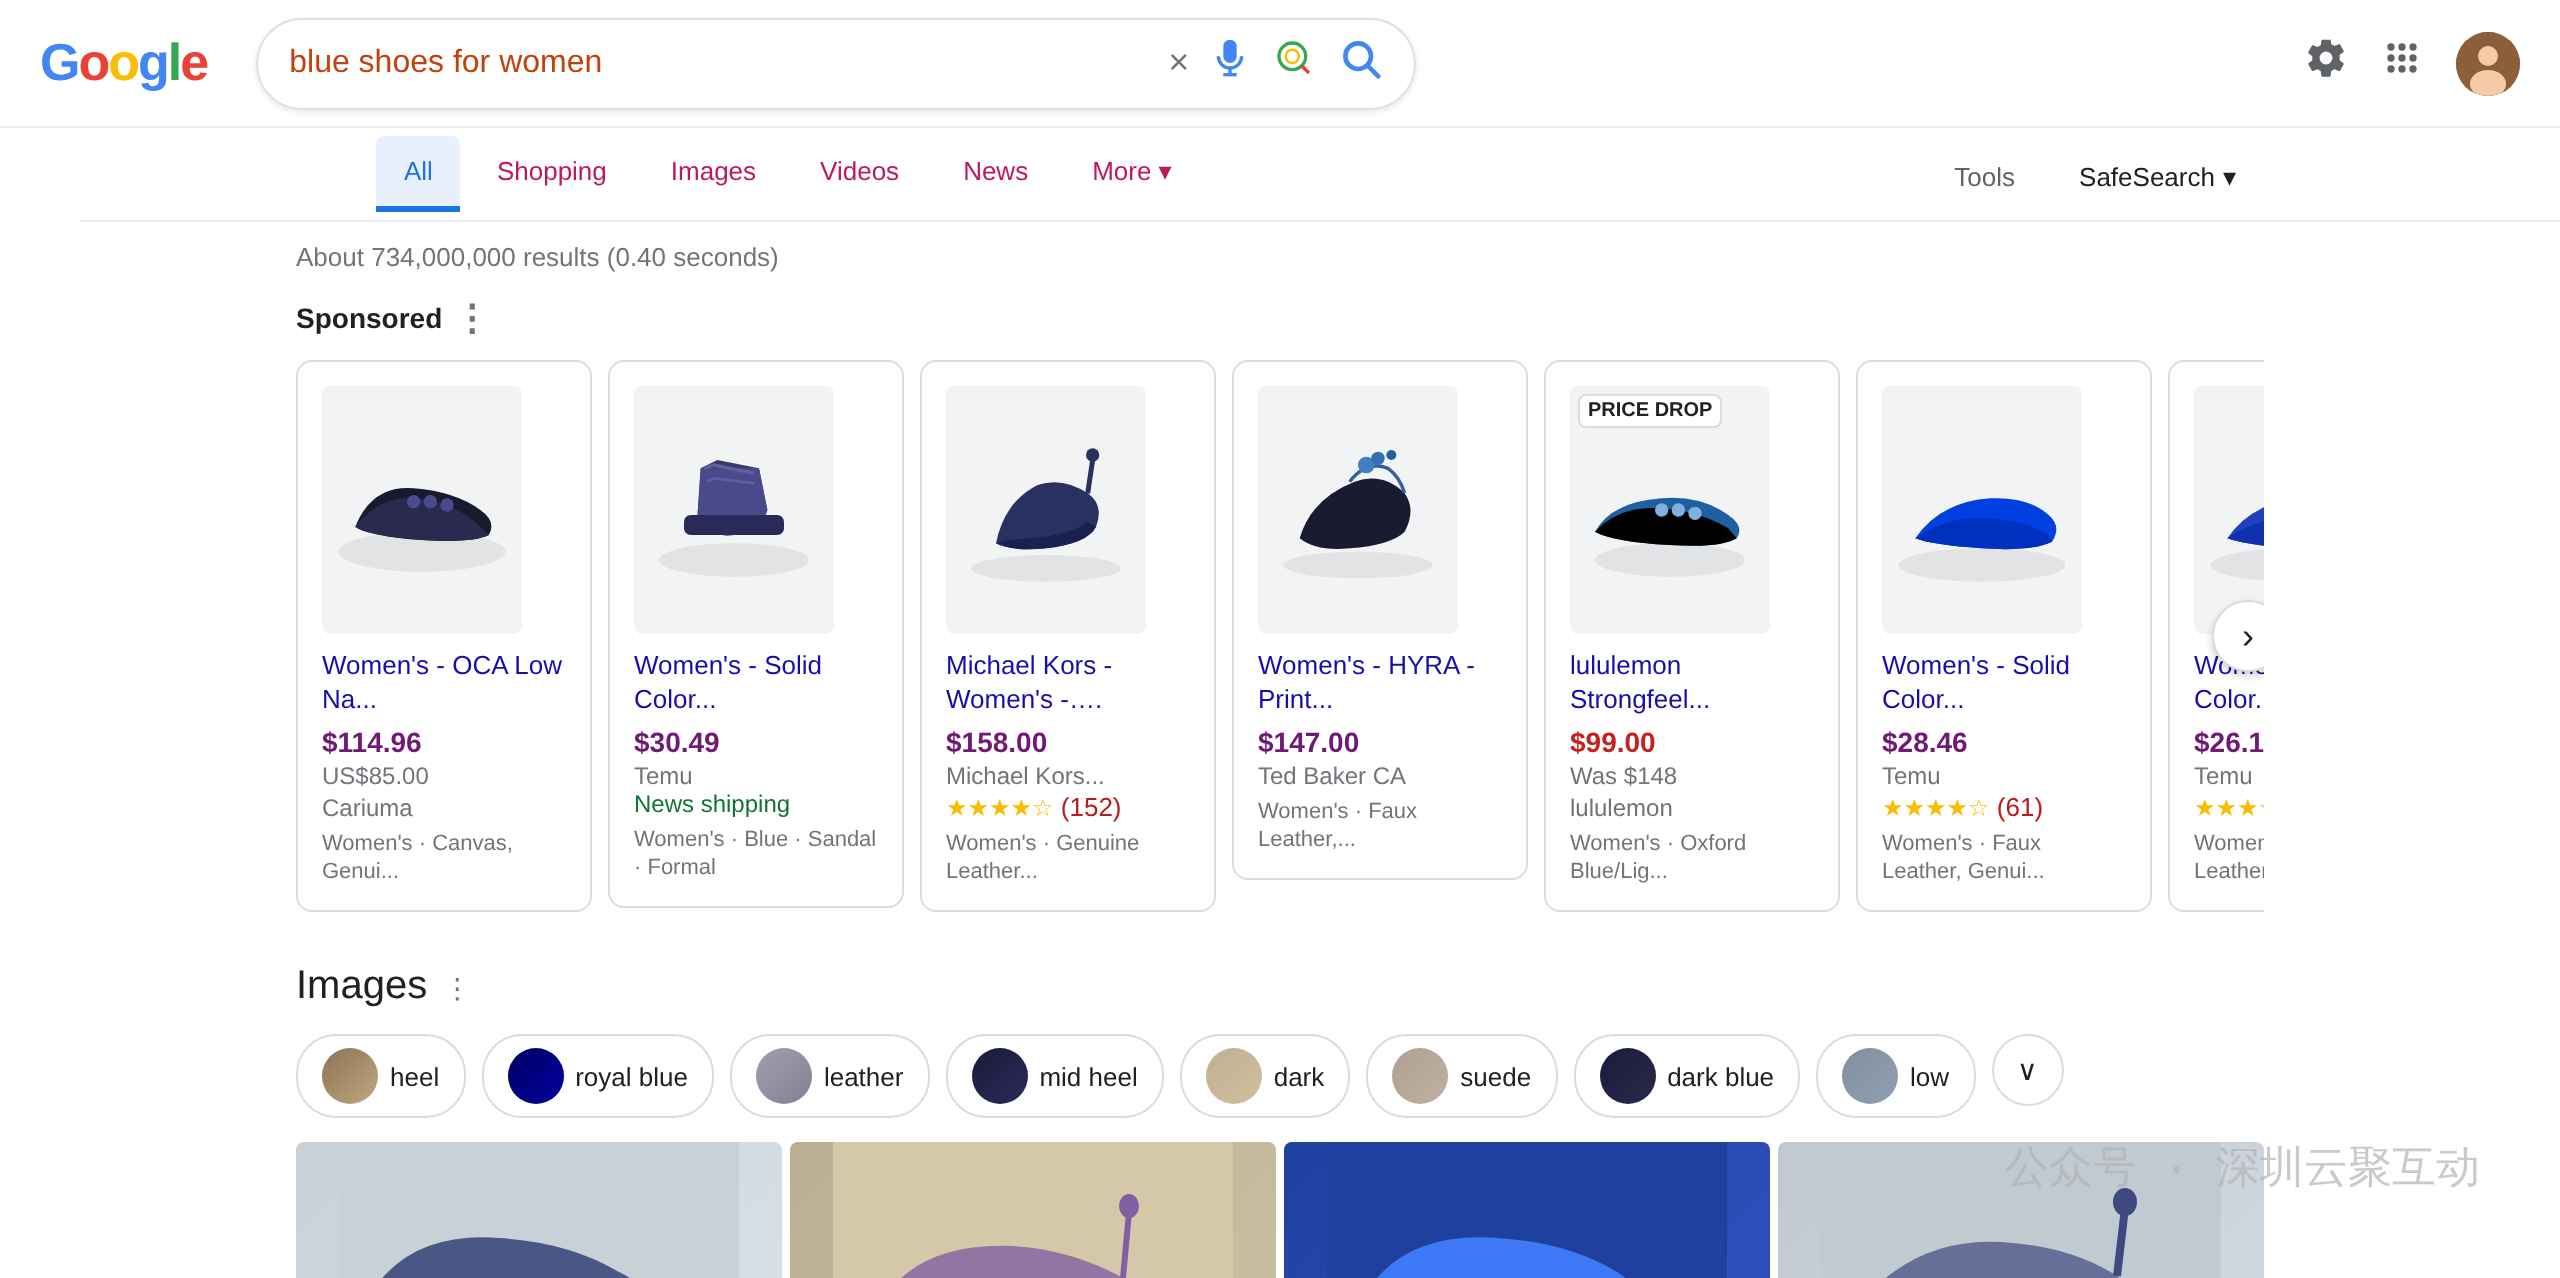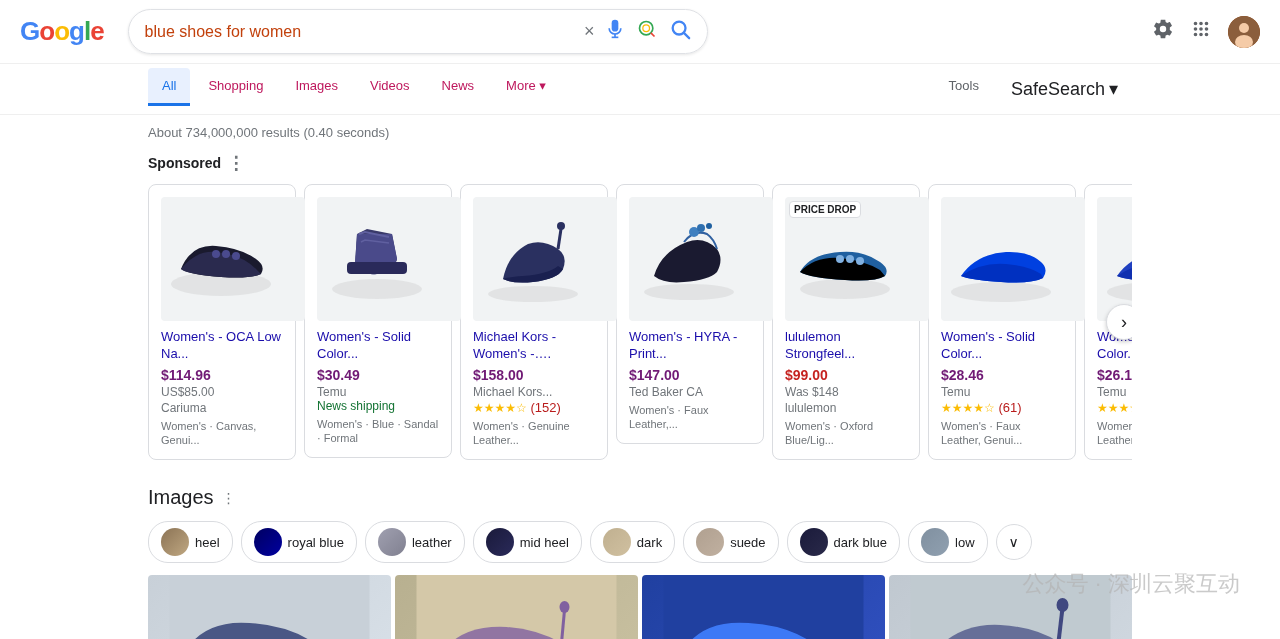--- a/index.html
+++ b/index.html
@@ -20,58 +20,58 @@
     .search-clear { color: #70757a; cursor: pointer; font-size: 18px; }
     .search-icons { display: flex; gap: 12px; align-items: center; }
     .icon-btn { background: none; border: none; cursor: pointer; color: #70757a; font-size: 18px; }
     .search-btn { background: none; border: none; cursor: pointer; color: #4285F4; font-size: 20px; }
 
     .header-right { margin-left: auto; display: flex; align-items: center; gap: 16px; }
     .gear-icon, .apps-icon { color: #5f6368; cursor: pointer; font-size: 20px; }
     .avatar { width: 32px; height: 32px; border-radius: 50%; background: #8B4513; overflow: hidden; cursor: pointer; display: flex; align-items: center; justify-content: center; color: white; font-size: 14px; }
 
     
-    .nav { display: flex; align-items: flex-start; padding: 4px 148px; border-bottom: 1px solid #efefef; gap: 4px; }
+    .nav { display: flex; align-items: flex-end; padding: 4px 148px; border-bottom: 1px solid #efefef; gap: 4px; margin-left: 40px; }
     .nav-item { padding: 10px 14px; font-size: 13px; color: #be185d; cursor: pointer; border-bottom: 3px solid transparent; white-space: nowrap; text-decoration: none; display: flex; align-items: center; gap: 4px; }
     .nav-item.active { color: #1a73e8; border-bottom: 3px solid #1a73e8; background: #e8f0fe; border-radius: 4px 4px 0 0; font-weight: 500; }
     .nav-spacer { flex: 1; }
     .tools-btn { padding: 10px 14px; font-size: 13px; color: #5f6368; cursor: pointer; }
-    .safesearch { display: flex; align-items: center; gap: 4px; font-size: 18px; color: #202124; cursor: pointer; padding: 10px 14px; }
+    .safesearch { display: flex; align-items: center; gap: 4px; font-size: 13px; color: #202124; cursor: pointer; padding: 10px 14px; }
 
     
     .results-area { padding: 10px 148px; }
     .results-count { font-size: 13px; color: #70757a; margin-bottom: 12px; }
 
     
     .sponsored-label { display: flex; align-items: center; gap: 6px; font-size: 14px; font-weight: 600; color: #202124; margin-bottom: 10px; }
     .sponsored-dots { color: #70757a; cursor: pointer; font-size: 18px; }
 
     
     .products-scroll { display: flex; gap: 8px; align-items: flex-start; overflow: hidden; position: relative; }
     .product-card { border: 1px solid #dadce0; border-radius: 8px; padding: 12px; width: 148px; flex-shrink: 0; cursor: pointer; }
-    .product-image { width: 144px; height: 124px; background: #f1f3f4; border-radius: 4px; display: flex; align-items: center; margin-bottom: 8px; overflow: hidden; position: relative; }
+    .product-image { width: 100px; height: 124px; background: #f1f3f4; border-radius: 4px; display: flex; align-items: center; justify-content: center; margin-bottom: 8px; overflow: hidden; position: relative; }
     .badge { position: absolute; top: 4px; left: 4px; background: #fff; border: 1px solid #dadce0; border-radius: 4px; font-size: 10px; padding: 2px 4px; font-weight: 600; color: #202124; }
     .product-title { font-size: 13px; color: #1a0dab; margin-bottom: 4px; line-height: 1.3; }
     .product-price { font-size: 14px; font-weight: 600; color: #701a75; }
     .product-price-sale { font-size: 14px; font-weight: 600; color: #c5221f; }
     .product-seller { font-size: 12px; color: #70757a; margin-top: 2px; }
     .product-shipping { font-size: 12px; color: #137333; }
     .stars { color: #fbbc04; font-size: 12px; }
     .stars-count { font-size: 13px; color: #b91c1c; }
     .product-tags { font-size: 11px; color: #70757a; margin-top: 4px; line-height: 1.3; }
 
     .scroll-arrow { position: absolute; right: -10px; top: 50%; transform: translateY(-50%); width: 36px; height: 36px; border-radius: 50%; background: #fff; border: 1px solid #dadce0; display: flex; align-items: center; justify-content: center; cursor: pointer; box-shadow: 0 2px 4px rgba(0,0,0,0.2); z-index: 10; font-size: 18px; color: #202124; }
 
     
     .images-section { padding: 16px 148px 0; }
     .images-header { display: flex; align-items: center; gap: 8px; margin-bottom: 12px; }
     .images-title { font-size: 20px; font-weight: 500; color: #202124; }
     .images-more-icon { color: #70757a; cursor: pointer; }
 
-    .image-chips { display: flex; gap: 8px; flex-wrap: nowrap; overflow: hidden; align-items: center; }
+    .image-chips { display: flex; gap: 8px; flex-wrap: nowrap; overflow: hidden; }
     .image-chip { display: flex; align-items: center; gap: 6px; border: 1px solid #dadce0; border-radius: 20px; padding: 6px 12px; cursor: pointer; font-size: 13px; color: #202124; white-space: nowrap; }
     .chip-thumb { width: 28px; height: 28px; border-radius: 50%; background: #c0c0c0; overflow: hidden; }
     .chip-thumb-heel { background: linear-gradient(135deg, #8B7355, #c0a882); }
     .chip-thumb-royal { background: linear-gradient(135deg, #000060, #0000a0); }
     .chip-thumb-leather { background: linear-gradient(135deg, #a0a0b0, #808090); }
     .chip-thumb-mid { background: linear-gradient(135deg, #1a1a3a, #2a2a5a); }
     .chip-thumb-cute { background: linear-gradient(135deg, #c0b090, #d0c0a0); }
     .chip-thumb-suede { background: linear-gradient(135deg, #b0a090, #c0b0a0); }
     .chip-thumb-dark { background: linear-gradient(135deg, #1a1a3a, #2a2a4a); }
     .chip-thumb-low { background: linear-gradient(135deg, #8090a0, #90a0b0); }
@@ -79,21 +79,21 @@
 
     
     .bottom-images { display: flex; gap: 4px; margin-top: 12px; }
     .bottom-img { flex: 1; height: 100px; background: #e8eaf0; border-radius: 4px; overflow: hidden; }
     .bottom-img-1 { background: linear-gradient(135deg, #c8d0d8 0%, #d8e0e8 100%); }
     .bottom-img-2 { background: linear-gradient(135deg, #b8b090 0%, #c8c0a0 100%); }
     .bottom-img-3 { background: linear-gradient(135deg, #2040a0 0%, #3050c0 100%); }
     .bottom-img-4 { background: linear-gradient(135deg, #c0c8d0 0%, #d0d8e0 100%); }
     
     
-    .watermark { position: fixed; bottom: 40px; right: 40px; font-size: 22px; color: rgba(180,180,180,0.7); z-index: 100; pointer-events: none; }
+    .watermark { position: fixed; bottom: 40px; right: 40px; font-size: 22px; color: rgba(180,180,180,0.7); z-index: 100; pointer-events: none; font-family: Liberation Mono, monospace; }
   </style>
 </head>
 <body>
 
 <div class="header">
   <div class="google-logo">
     <span class="logo-g">G</span>
       <span class="logo-o1">o</span>
       <span class="logo-o2">o</span>
       <span class="logo-g2">g</span>

